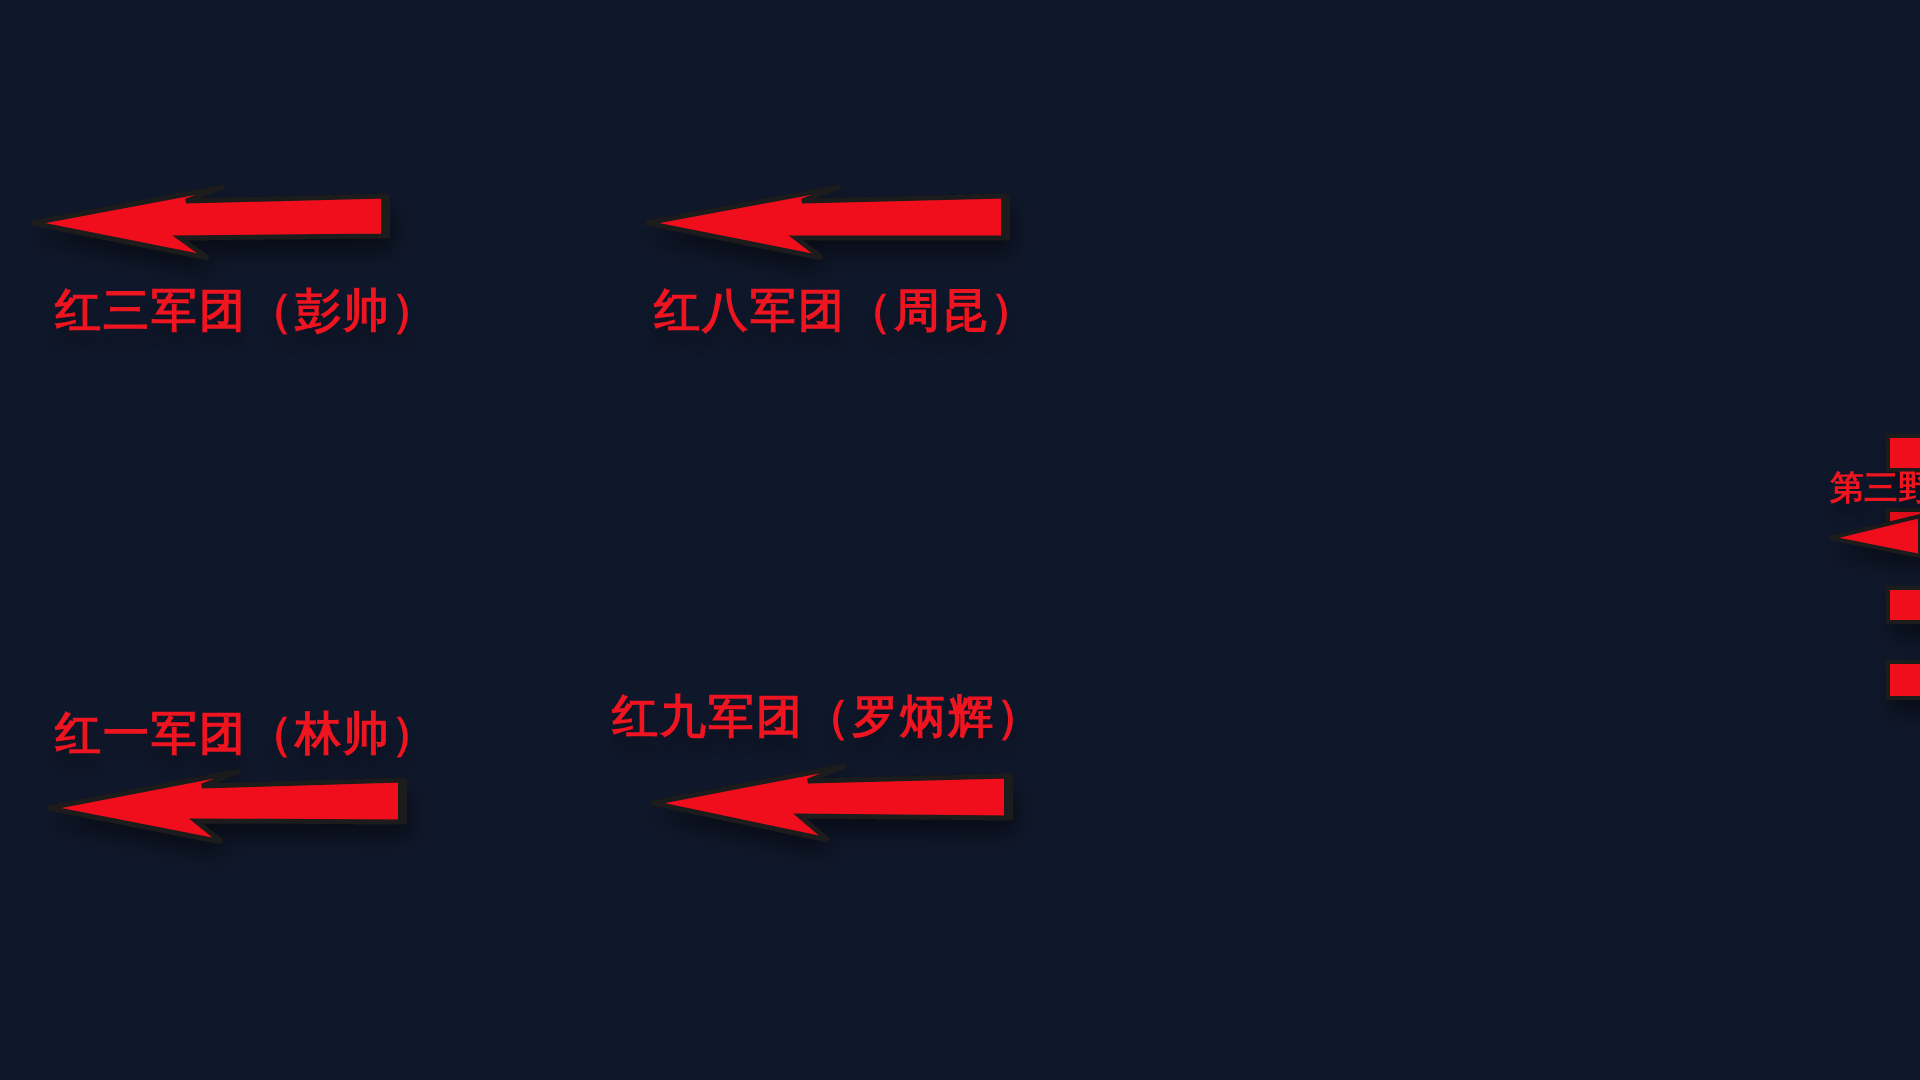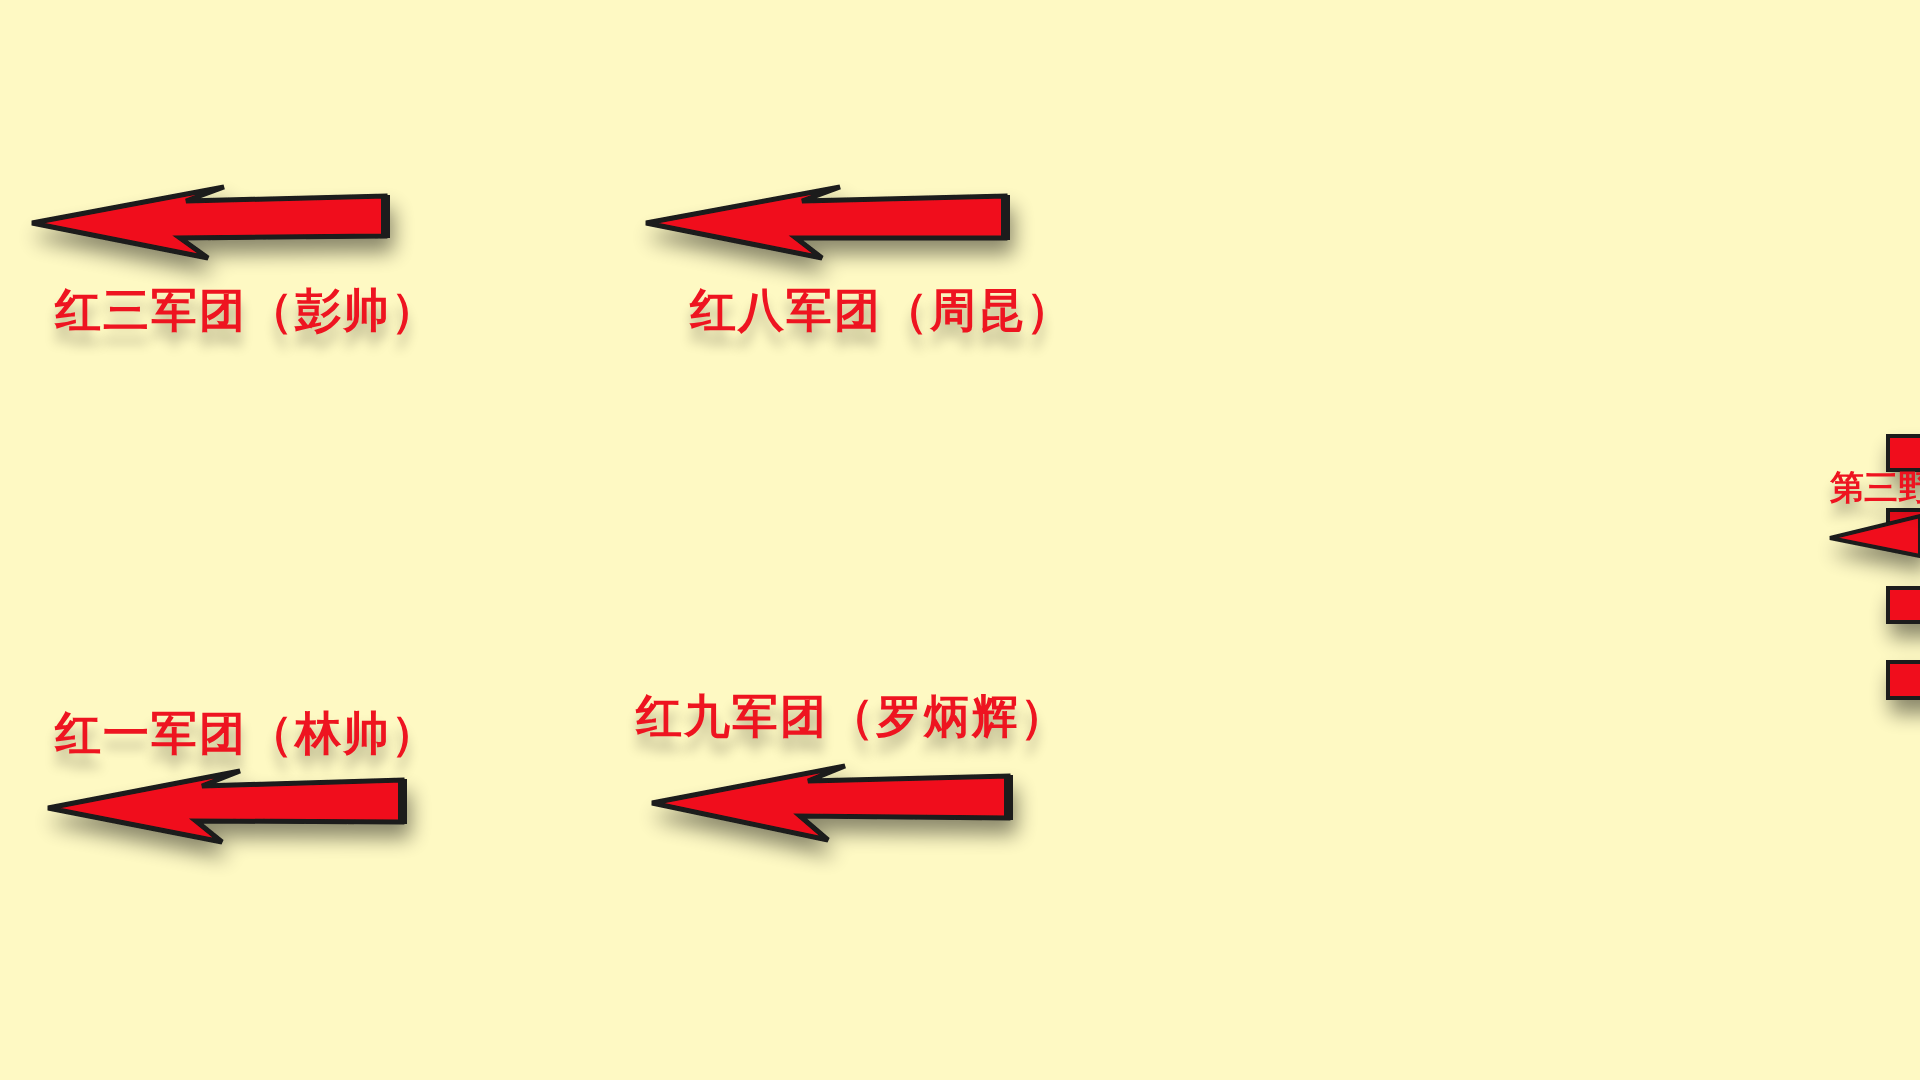--- a/index.html
+++ b/index.html
@@ -7,21 +7,21 @@
       padding: 0;
       width: 1920px;
       height: 1080px;
       overflow: hidden;
       background: #ffffff;
     }
     .stage {
       position: relative;
       width: 1920px;
       height: 1080px;
-      background: #fef9c3;
+      background: #0f172a;
       overflow: hidden;
     }
     .arrow-svg {
       position: absolute;
       left: 0;
       top: 0;
       width: 1920px;
       height: 1080px;
       pointer-events: none;
     }
@@ -82,21 +82,21 @@
       <rect x="1888" y="436" width="50" height="34" fill="#f0101c" stroke="#1a1a1a" stroke-width="4"></rect>
       <rect x="1888" y="510" width="50" height="20" fill="#f0101c" stroke="#1a1a1a" stroke-width="4"></rect>
       <polygon points="1830,538 1920,516 1920,556" fill="#f0101c" stroke="#1a1a1a" stroke-width="4"></polygon>
       <rect x="1888" y="588" width="50" height="34" fill="#f0101c" stroke="#1a1a1a" stroke-width="4"></rect>
       <rect x="1888" y="662" width="50" height="36" fill="#f0101c" stroke="#1a1a1a" stroke-width="4"></rect>
     </g>
   </svg>
 
   <div class="label label-lg" style="left:55px; top:287px;">红三军团（彭帅）</div>
 
-  <div class="label label-lg" style="left:690px; top:287px;">红八军团（周昆）</div>
+  <div class="label label-lg" style="left:654px; top:287px;">红八军团（周昆）</div>
 
   <div class="label label-lg" style="left:55px; top:710px;">红一军团（林帅）</div>
 
-  <div class="label label-lg" style="left:636px; top:693px;">红九军团（罗炳辉）</div>
+  <div class="label label-lg" style="left:612px; top:693px;">红九军团（罗炳辉）</div>
 
   <div class="label label-sm" style="left:1818px; top:470px;margin-left:12px;">第三野</div>
 
 </div>
 
 </body></html>

